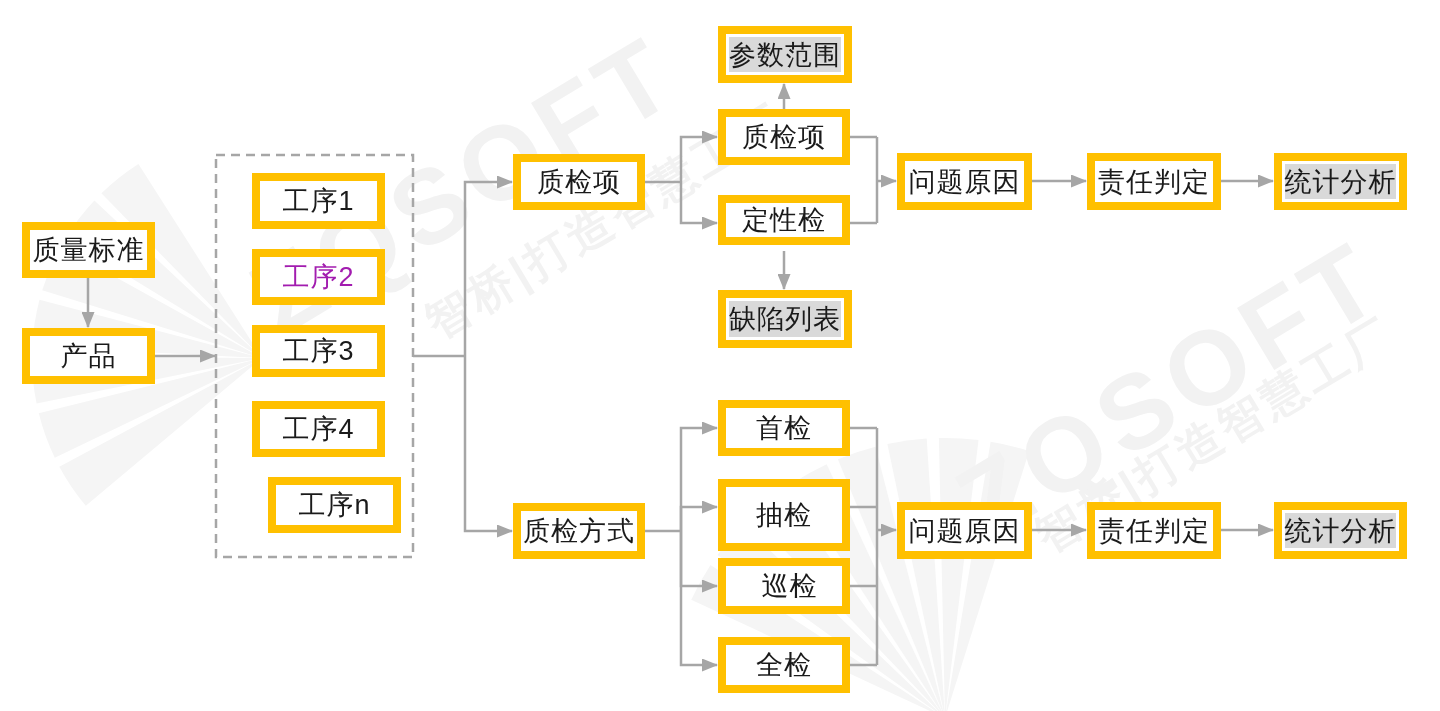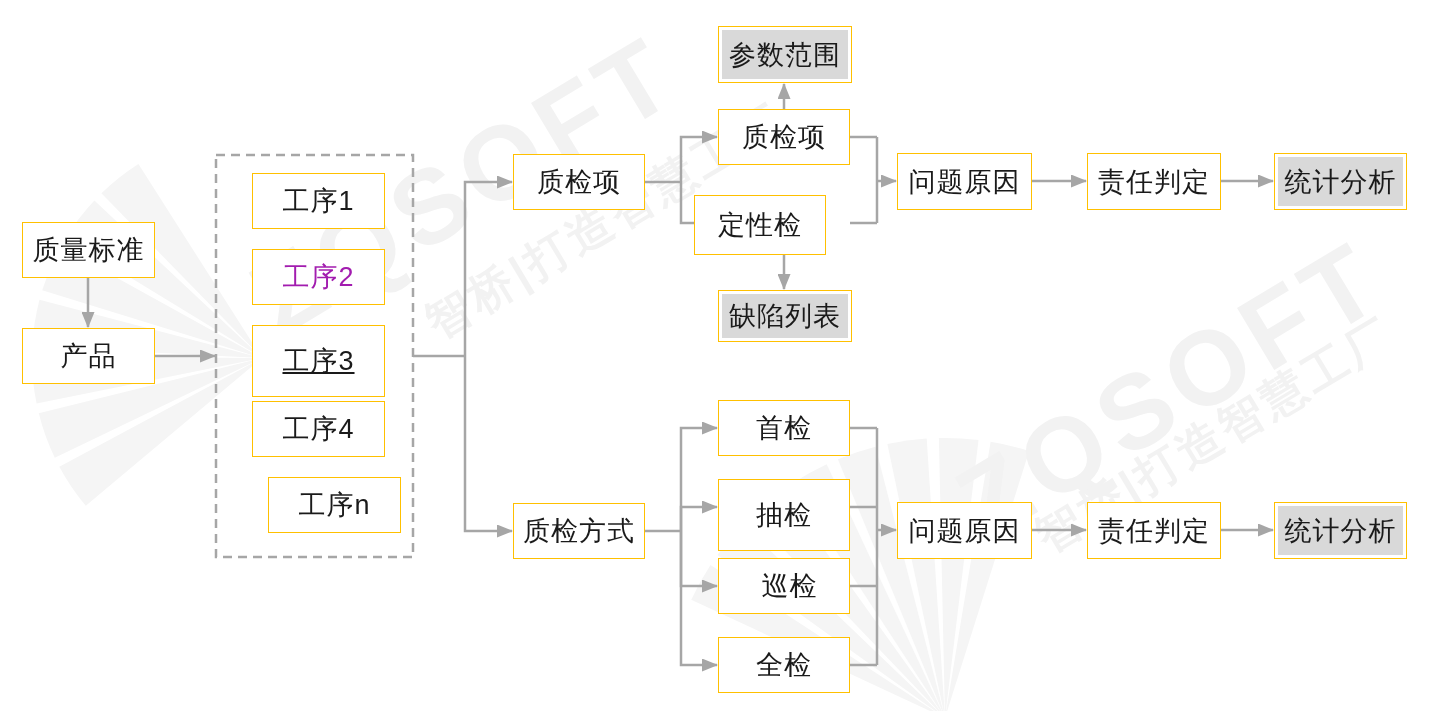--- a/index.html
+++ b/index.html
@@ -30,21 +30,21 @@
   }
   .wm-brand { letter-spacing: 8px; }
   .wm-tagline { letter-spacing: 4px; }
   .node-layer { position: absolute; left: 0; top: 0; width: 1440px; height: 711px; }
   .node {
     position: absolute;
     box-sizing: border-box;
     display: flex;
     align-items: center;
     justify-content: center;
-    border: 1px solid #404040;
+    border: 8px solid #404040;
     background: #ffffff;
     font-size: 27px;
     letter-spacing: 1px;
     color: #1a1a1a;
   }
   .node.shaded {
     background: #D9D9D9;
     box-shadow: inset 0 0 0 3px #ffffff;
   }
 </style>
@@ -110,28 +110,28 @@
       <polyline points="877,428 877,665" fill="none" stroke="#A6A6A6" stroke-width="2.5"></polyline>
       <polyline points="877,530 896,530" fill="none" stroke="#A6A6A6" stroke-width="2.5" marker-end="url(#arrow)"></polyline>
       <polyline points="1032,530 1086,530" fill="none" stroke="#A6A6A6" stroke-width="2.5" marker-end="url(#arrow)"></polyline>
       <polyline points="1221,530 1273,530" fill="none" stroke="#A6A6A6" stroke-width="2.5" marker-end="url(#arrow)"></polyline>
     </svg>
   <div class="node-layer">
       <div class="node" style="left: 22px; top: 222px; width: 133px; height: 56px; border-color: rgb(255, 192, 0); color: rgb(26, 26, 26);">质量标准</div>
       <div class="node" style="left: 22px; top: 328px; width: 133px; height: 56px; border-color: rgb(255, 192, 0); color: rgb(26, 26, 26);">产品</div>
       <div class="node" style="left: 252px; top: 173px; width: 133px; height: 56px; border-color: rgb(255, 192, 0); color: rgb(26, 26, 26);">工序1</div>
       <div class="node" style="left: 252px; top: 249px; width: 133px; height: 56px; border-color: rgb(255, 192, 0); color: #a21caf;">工序2</div>
-      <div class="node" style="left: 252px; top: 325px; width: 133px; height: 72px; border-color: rgb(255, 192, 0); color: rgb(26, 26, 26); text-decoration: underline;">工序3</div>
+      <div class="node" style="left: 252px; top: 325px; width: 133px; height: 52px; border-color: rgb(255, 192, 0); color: rgb(26, 26, 26);">工序3</div>
       <div class="node" style="left: 252px; top: 401px; width: 133px; height: 56px; border-color: rgb(255, 192, 0); color: rgb(26, 26, 26);">工序4</div>
       <div class="node" style="left: 268px; top: 477px; width: 133px; height: 56px; border-color: rgb(255, 192, 0); color: rgb(26, 26, 26);">工序n</div>
       <div class="node" style="left: 513px; top: 154px; width: 132px; height: 56px; border-color: rgb(255, 192, 0); color: rgb(26, 26, 26);">质检项</div>
       <div class="node shaded" style="left: 718px; top: 26px; width: 134px; height: 57px; border-color: rgb(255, 192, 0); color: rgb(26, 26, 26);">参数范围</div>
       <div class="node" style="left: 718px; top: 109px; width: 132px; height: 56px; border-color: rgb(255, 192, 0); color: rgb(26, 26, 26);">质检项</div>
-      <div class="node" style="left: 694px; top: 195px; width: 132px; height: 60px; border-color: rgb(255, 192, 0); color: rgb(26, 26, 26);">定性检</div>
-      <div class="node shaded" style="left: 718px; top: 290px; width: 134px; height: 52px; border-color: rgb(255, 192, 0); color: rgb(26, 26, 26);">缺陷列表</div>
+      <div class="node" style="left: 718px; top: 195px; width: 132px; height: 50px; border-color: rgb(255, 192, 0); color: rgb(26, 26, 26);">定性检</div>
+      <div class="node shaded" style="left: 718px; top: 290px; width: 134px; height: 58px; border-color: rgb(255, 192, 0); color: rgb(26, 26, 26);">缺陷列表</div>
       <div class="node" style="left: 897px; top: 153px; width: 135px; height: 57px; border-color: rgb(255, 192, 0); color: rgb(26, 26, 26);">问题原因</div>
       <div class="node" style="left: 1087px; top: 153px; width: 134px; height: 57px; border-color: rgb(255, 192, 0); color: rgb(26, 26, 26);">责任判定</div>
       <div class="node shaded" style="left: 1274px; top: 153px; width: 133px; height: 57px; border-color: rgb(255, 192, 0); color: rgb(26, 26, 26);">统计分析</div>
       <div class="node" style="left: 513px; top: 503px; width: 132px; height: 56px; border-color: rgb(255, 192, 0); color: rgb(26, 26, 26);">质检方式</div>
       <div class="node" style="left: 718px; top: 400px; width: 132px; height: 56px; border-color: rgb(255, 192, 0); color: rgb(26, 26, 26);">首检</div>
       <div class="node" style="left: 718px; top: 479px; width: 132px; height: 72px; border-color: rgb(255, 192, 0); color: rgb(26, 26, 26);">抽检</div>
       <div class="node" style="left: 718px; top: 558px; width: 132px; height: 56px; border-color: rgb(255, 192, 0); color: rgb(26, 26, 26); padding-left: 11px;">巡检</div>
       <div class="node" style="left: 718px; top: 637px; width: 132px; height: 56px; border-color: rgb(255, 192, 0); color: rgb(26, 26, 26); font-family: Liberation Serif, serif;">全检</div>
       <div class="node" style="left: 897px; top: 502px; width: 135px; height: 57px; border-color: rgb(255, 192, 0); color: rgb(26, 26, 26);">问题原因</div>
       <div class="node" style="left: 1087px; top: 502px; width: 134px; height: 57px; border-color: rgb(255, 192, 0); color: rgb(26, 26, 26);">责任判定</div>

